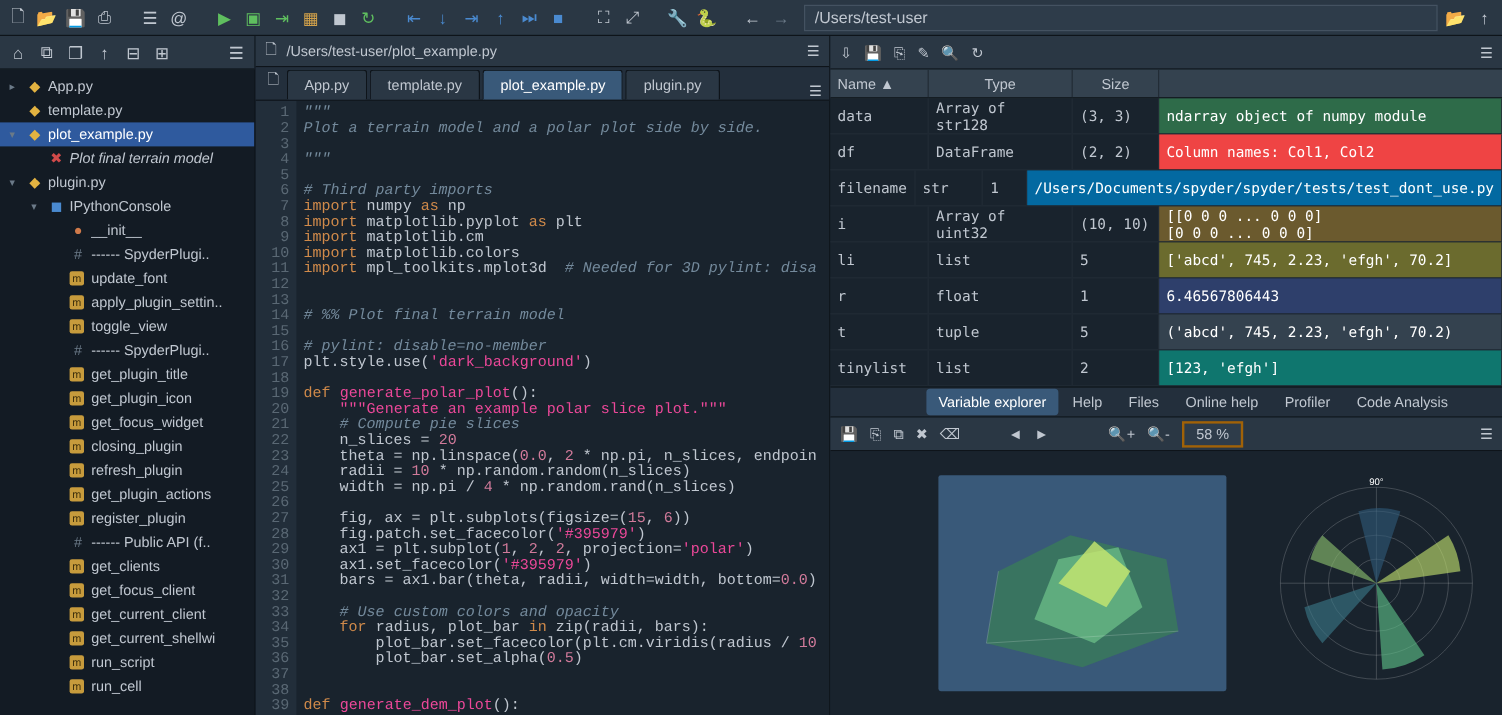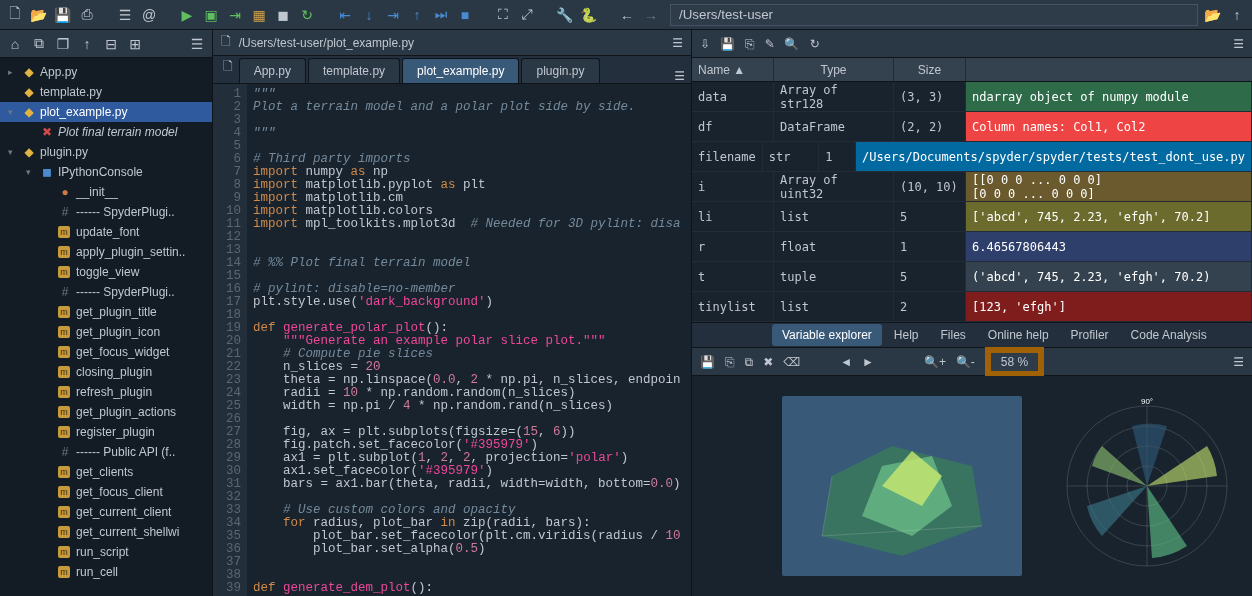--- a/index.html
+++ b/index.html
@@ -44,21 +44,21 @@
 .col-type { width:120px; }
 .col-size { width:72px; }
 .col-val { flex:1; }
 .varrow { display:flex; height:30px; border-bottom:1px solid #222c36; font-family:'Consolas',monospace; font-size:12px; align-items:stretch; }
 .varrow > div { border-right:1px solid #222c36; padding:4px 6px; display:flex; align-items:center; }
 .varrow .col-val { color:#fff; }
 .bottabs { height:26px; background:#232f3c; display:flex; align-items:center; border-top:1px solid #0e141a; border-bottom:1px solid #0e141a; padding-left:80px; gap:2px; }
 .bottab { padding:4px 10px; cursor:pointer; font-size:12px; }
 .bottab.active { background:#395979; color:#fff; border-radius:3px; }
 .plot-tool { height:28px; background:#2a3744; display:flex; align-items:center; padding:0 8px; gap:10px; border-bottom:1px solid #0e141a; }
-.plot-tool .zoom { background:#2e3c4a; padding:2px 10px; border:6px solid #a16207; }
+.plot-tool .zoom { background:#2e3c4a; padding:2px 10px; border:2px solid #a16207; }
 .plot-tool .ham { margin-left:auto; }
 .plotarea { flex:1; background:#19232d; display:flex; align-items:center; justify-content:flex-end; gap:30px; padding:10px; }
 .polar { width:190px; height:180px; position:relative; }
 .polar svg { width:100%; height:100%; }
 .surf { width:240px; height:180px; position:relative; background:#395979; border-radius:2px; }
 .surf svg { width:100%; height:100%; }
 </style>
 </head>
 <body>
 
@@ -359,21 +359,21 @@
         <div class="varrow">
           <div class="col-name">t</div>
           <div class="col-type">tuple</div>
           <div class="col-size">5</div>
           <div class="col-val" style="background:#34424f">('abcd', 745, 2.23, 'efgh', 70.2)</div>
         </div>
         <div class="varrow">
           <div class="col-name">tinylist</div>
           <div class="col-type">list</div>
           <div class="col-size">2</div>
-          <div class="col-val" style="background:#7f1d1d">[123, 'efgh']</div>
+          <div class="col-val" style="background:#0f766e">[123, 'efgh']</div>
         </div>
       </div>
     <div class="bottabs" id="bottabs">
         <span class="bottab active">Variable explorer</span>
         <span class="bottab">Help</span>
         <span class="bottab">Files</span>
         <span class="bottab">Online help</span>
         <span class="bottab">Profiler</span>
         <span class="bottab">Code Analysis</span>
       </div>

